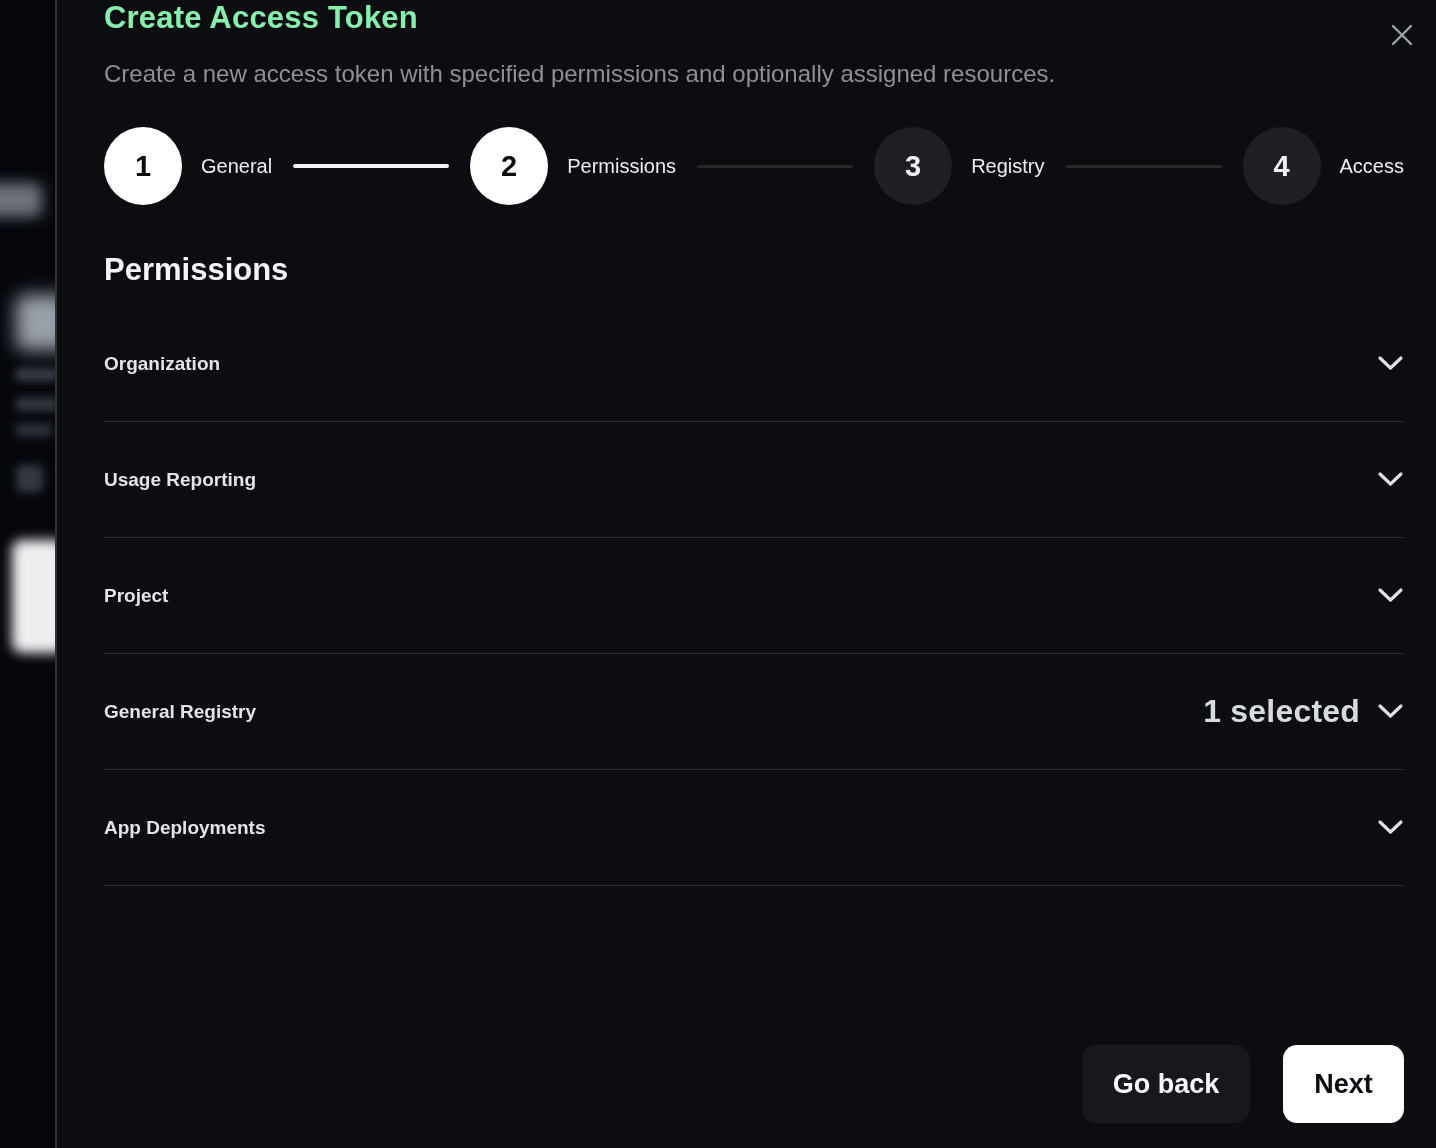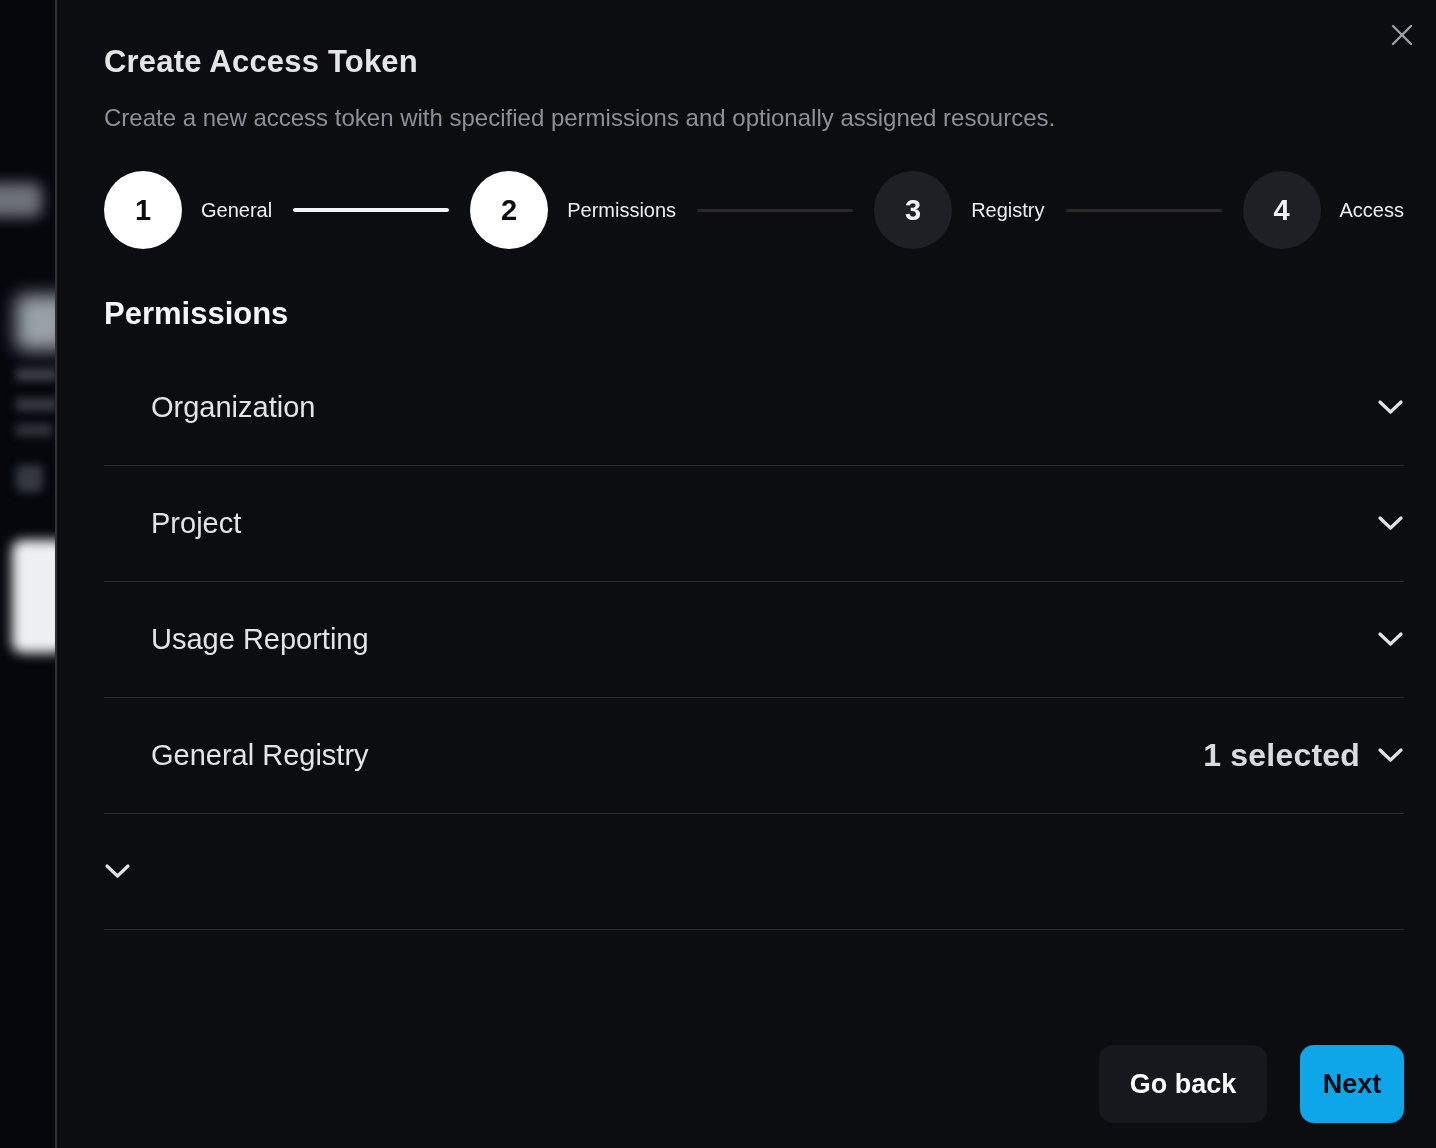--- a/index.html
+++ b/index.html
@@ -47,24 +47,23 @@
     position: absolute;
     top: 20px; right: 19px;
     width: 30px; height: 30px;
     background: transparent;
     border: none;
     padding: 0;
     cursor: pointer;
     display: flex; align-items: center; justify-content: center;
   }
   .modal-title {
-    padding-top: 44px;
     font-size: 31px;
     font-weight: 700;
-    color: #e5e5e5;
+    color: #86efac;
     letter-spacing: 0.2px;
   }
   .modal-subtitle {
     margin-top: 24px;
     font-size: 24px;
     color: #8e9095;
   }
 
   
   .stepper {
@@ -105,24 +104,23 @@
   .rows { margin-top: 18px; }
   .acc-row {
     height: 115px;
     display: flex;
     align-items: center;
     justify-content: space-between;
     border-bottom: 1px solid #2d2a27;
     cursor: pointer;
   }
   .acc-label {
-    font-size: 29px;
-    font-weight: 400;
+    font-size: 19px;
+    font-weight: 700;
     color: #e2e4e8;
-    margin-left: 47px;
   }
   .acc-meta { display: flex; align-items: center; gap: 17px; }
   .acc-selection {
     font-size: 32px;
     font-weight: 600;
     color: #d7dade;
     letter-spacing: 0.2px;
   }
   .chevron-wrap { display: flex; align-items: center; }
 
@@ -138,21 +136,21 @@
     height: 78px;
     border: none;
     border-radius: 14px;
     font-family: inherit;
     font-size: 27px;
     font-weight: 700;
     display: flex; align-items: center; justify-content: center;
     cursor: pointer;
   }
   .btn-back { width: 168px; background: #17181d; color: #fafbfc; }
-  .btn-next { width: 104px; background: #0ea5e9; color: #0c0d11; }
+  .btn-next { width: 121px; background: #ffffff; color: #0c0d11; }
 </style>
 </head>
 <body>
 
 <div class="page">
 
   <div class="backdrop">
     <div class="blur-frag frag-a"></div>
     <div class="blur-frag frag-b"></div>
     <div class="blur-frag frag-c1"></div>
@@ -207,56 +205,57 @@
 
       <span class="chevron-wrap">
         <svg width="27" height="17" viewBox="0 0 27 17">
           <polyline points="3,3 13.5,13 24,3" fill="none" stroke="#dfe2e5" stroke-width="3.2" stroke-linecap="round" stroke-linejoin="round"></polyline>
         </svg>
       </span>
     </div>
   </div>
 
   <div class="acc-row">
+    <div class="acc-label">Usage Reporting</div>
+    <div class="acc-meta">
+
+      <span class="chevron-wrap">
+        <svg width="27" height="17" viewBox="0 0 27 17">
+          <polyline points="3,3 13.5,13 24,3" fill="none" stroke="#dfe2e5" stroke-width="3.2" stroke-linecap="round" stroke-linejoin="round"></polyline>
+        </svg>
+      </span>
+    </div>
+  </div>
+
+  <div class="acc-row">
     <div class="acc-label">Project</div>
     <div class="acc-meta">
 
       <span class="chevron-wrap">
         <svg width="27" height="17" viewBox="0 0 27 17">
           <polyline points="3,3 13.5,13 24,3" fill="none" stroke="#dfe2e5" stroke-width="3.2" stroke-linecap="round" stroke-linejoin="round"></polyline>
         </svg>
       </span>
     </div>
   </div>
 
   <div class="acc-row">
-    <div class="acc-label">Usage Reporting</div>
-    <div class="acc-meta">
-
-      <span class="chevron-wrap">
-        <svg width="27" height="17" viewBox="0 0 27 17">
-          <polyline points="3,3 13.5,13 24,3" fill="none" stroke="#dfe2e5" stroke-width="3.2" stroke-linecap="round" stroke-linejoin="round"></polyline>
-        </svg>
-      </span>
-    </div>
-  </div>
-
-  <div class="acc-row">
     <div class="acc-label">General Registry</div>
     <div class="acc-meta">
       <span class="acc-selection">1 selected</span>
       <span class="chevron-wrap">
         <svg width="27" height="17" viewBox="0 0 27 17">
           <polyline points="3,3 13.5,13 24,3" fill="none" stroke="#dfe2e5" stroke-width="3.2" stroke-linecap="round" stroke-linejoin="round"></polyline>
         </svg>
       </span>
     </div>
   </div>
 
   <div class="acc-row">
+    <div class="acc-label">App Deployments</div>
     <div class="acc-meta">
 
       <span class="chevron-wrap">
         <svg width="27" height="17" viewBox="0 0 27 17">
           <polyline points="3,3 13.5,13 24,3" fill="none" stroke="#dfe2e5" stroke-width="3.2" stroke-linecap="round" stroke-linejoin="round"></polyline>
         </svg>
       </span>
     </div>
   </div>
 </div>

